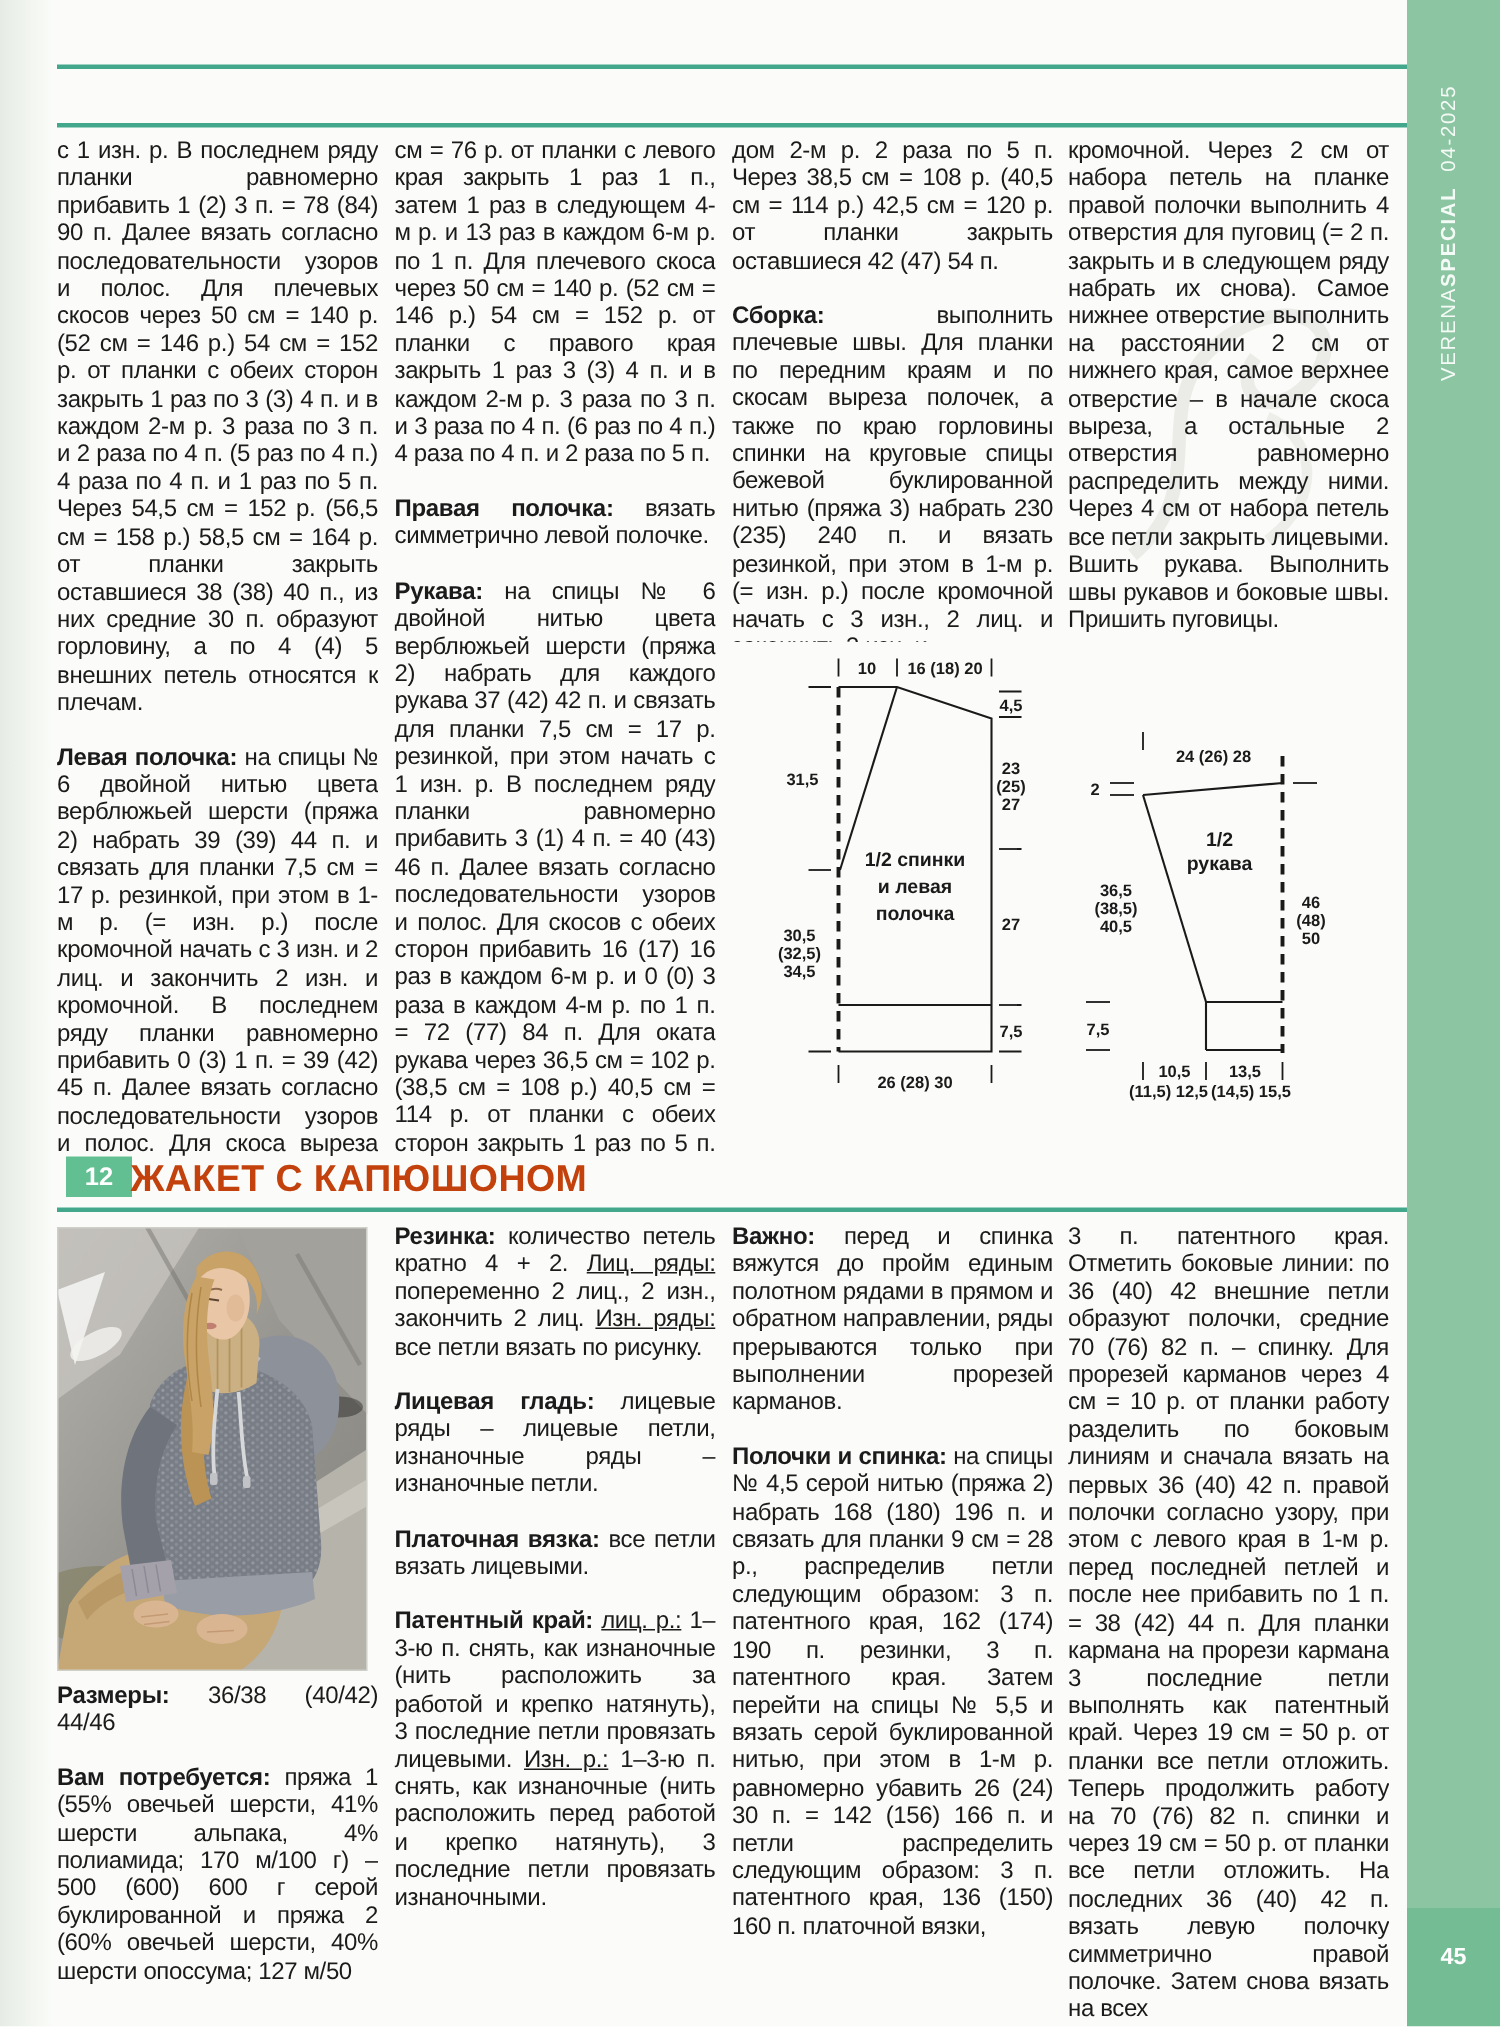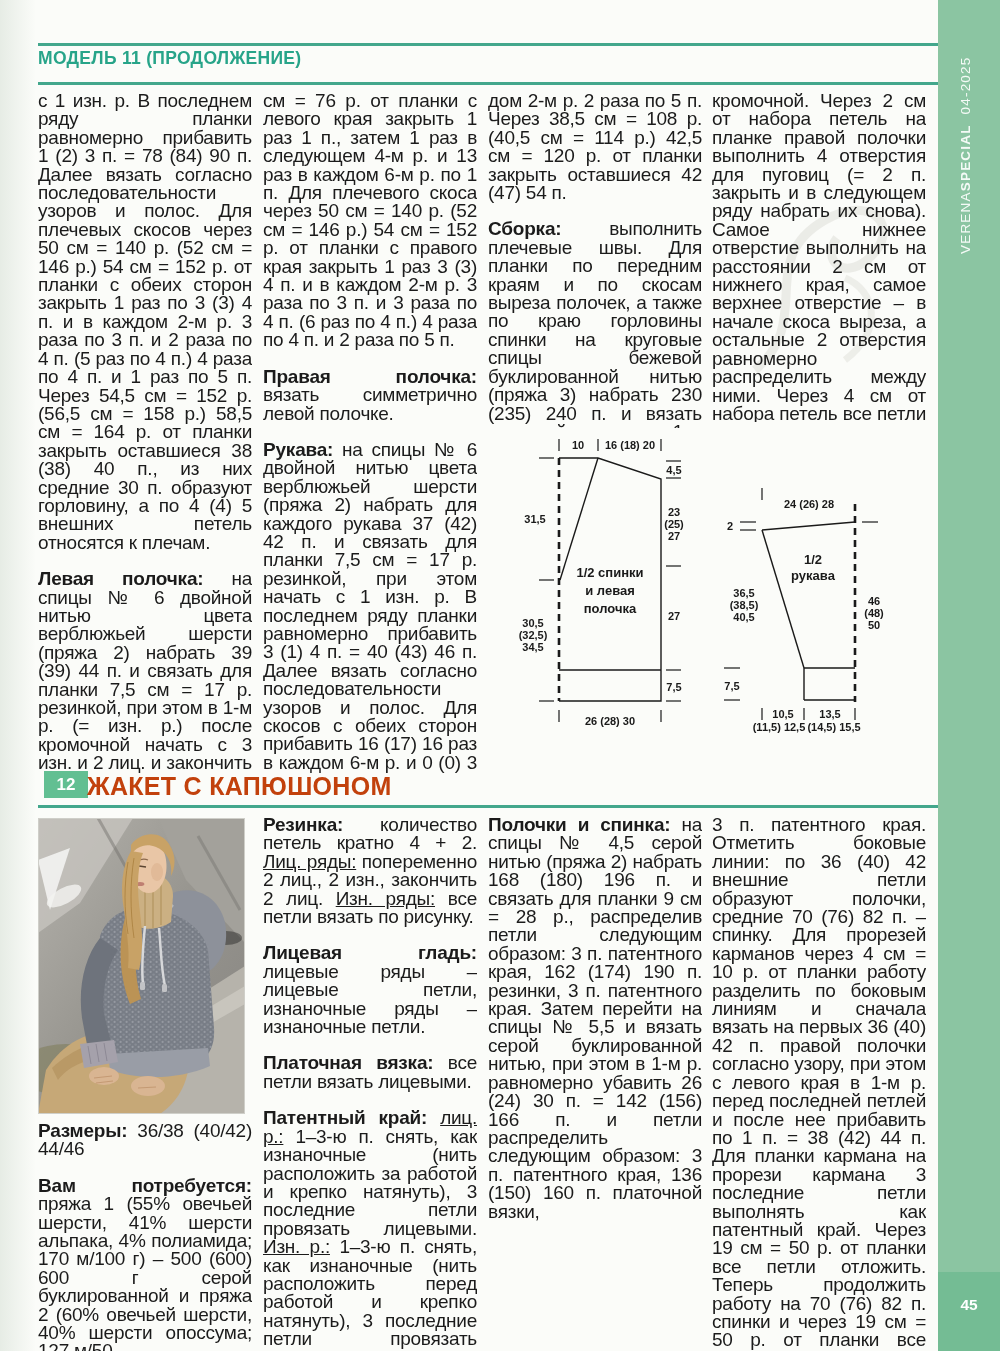--- a/index.html
+++ b/index.html
@@ -10,21 +10,21 @@
   
   .rule{position:absolute;left:38px;width:901px;height:3px;background:#43a78c}
   #rule-top{top:43px}#rule-mid{top:82px}#rule-12{top:805px}
   .m11-title{position:absolute;left:38px;top:48px;margin:0;font-size:17.5px;font-weight:bold;
         color:#27a489;letter-spacing:.3px}
   .badge12{position:absolute;left:44px;top:771px;width:44px;height:27px;background:#62bf92;
         color:#fff;font-size:17px;font-weight:bold;display:flex;align-items:center;justify-content:center}
   .title12{position:absolute;left:87px;top:772px;margin:0;font-size:25px;font-weight:bold;
         color:#c2410c;letter-spacing:.3px}
   
-  .col{position:absolute;width:214px;font-size:19px;line-height:18.4px;letter-spacing:-.25px;
+  .col{position:absolute;width:214px;font-size:16px;line-height:18.4px;letter-spacing:-.25px;
         text-align:justify;overflow:hidden}
   .col p{margin:0 0 18px}
   .col b{letter-spacing:-.2px}
   .m11c{top:92px;height:682px}
   #m11c1{left:38px}#m11c2{left:263px}#m11c3{left:488px;height:336px}#m11c4{left:712px;height:330px}
   .m12c{top:816px;height:535px}
   #m12c2{left:263px}#m12c3{left:488px}#m12c4{left:712px}
   #m12c1{left:38px;top:1122px;height:229px}
   
   .photo{position:absolute;left:38px;top:818px;width:207px;height:296px;overflow:hidden}
@@ -44,21 +44,20 @@
   .pagenum-block span{color:#fff;font-size:15.5px;font-weight:bold}
   .watermark{position:absolute;left:725px;top:110px;pointer-events:none}
 </style>
 </head>
 <body>
 
 <div class="page">
   <div class="edge-shade"></div>
 
   <div class="rule" id="rule-top"></div>
-  <h1 class="m11-title">МОДЕЛЬ 11 (ПРОДОЛЖЕНИЕ)</h1>
   <div class="rule" id="rule-mid"></div>
 
   <div class="col m11c" id="m11c1">
     <p>с 1 изн. р. В последнем ряду планки равномерно прибавить 1 (2) 3 п. = 78 (84) 90 п. Далее вязать согласно последовательности узоров и полос. Для плечевых скосов через 50 см = 140 р. (52 см = 146 р.) 54 см = 152 р. от планки с обеих сторон закрыть 1 раз по 3 (3) 4 п. и в каждом 2-м р. 3 раза по 3 п. и 2 раза по 4 п. (5 раз по 4 п.) 4 раза по 4 п. и 1 раз по 5 п. Через 54,5 см = 152 р. (56,5 см = 158 р.) 58,5 см = 164 р. от планки закрыть оставшиеся 38 (38) 40 п., из них средние 30 п. образуют горловину, а по 4 (4) 5 внешних петель относятся к плечам.</p>
     <p><b>Левая полочка:</b> на спицы № 6 двойной нитью цвета верблюжьей шерсти (пряжа 2) набрать 39 (39) 44 п. и связать для планки 7,5 см = 17 р. резинкой, при этом в 1-м р. (= изн. р.) после кромочной начать с 3 изн. и 2 лиц. и закончить 2 изн. и кромочной. В последнем ряду планки равномерно прибавить 0 (3) 1 п. = 39 (42) 45 п. Далее вязать согласно последовательности узоров и полос. Для скоса выреза через 23 см = 64 р. (25 см = 70 р.) 27</p>
   </div>
   <div class="col m11c" id="m11c2">
     <p>см = 76 р. от планки с левого края закрыть 1 раз 1 п., затем 1 раз в следующем 4-м р. и 13 раз в каждом 6-м р. по 1 п. Для плечевого скоса через 50 см = 140 р. (52 см = 146 р.) 54 см = 152 р. от планки с правого края закрыть 1 раз 3 (3) 4 п. и в каждом 2-м р. 3 раза по 3 п. и 3 раза по 4 п. (6 раз по 4 п.) 4 раза по 4 п. и 2 раза по 5 п.</p>
     <p><b>Правая полочка:</b> вязать симметрично левой полочке.</p>
     <p><b>Рукава:</b> на спицы № 6 двойной нитью цвета верблюжьей шерсти (пряжа 2) набрать для каждого рукава 37 (42) 42 п. и связать для планки 7,5 см = 17 р. резинкой, при этом начать с 1 изн. р. В последнем ряду планки равномерно прибавить 3 (1) 4 п. = 40 (43) 46 п. Далее вязать согласно последовательности узоров и полос. Для скосов с обеих сторон прибавить 16 (17) 16 раз в каждом 6-м р. и 0 (0) 3 раза в каждом 4-м р. по 1 п. = 72 (77) 84 п. Для оката рукава через 36,5 см = 102 р. (38,5 см = 108 р.) 40,5 см = 114 р. от планки с обеих сторон закрыть 1 раз по 5 п. и в каж-</p>
@@ -220,20 +219,21 @@
     <p><b>Размеры:</b> 36/38 (40/42) 44/46</p>
     <p><b>Вам потребуется:</b> пряжа 1 (55% овечьей шерсти, 41% шерсти альпака, 4% полиамида; 170 м/100 г) – 500 (600) 600 г серой буклированной и пряжа 2 (60% овечьей шерсти, 40% шерсти опоссума; 127 м/50</p>
   </div>
   <div class="col m12c" id="m12c2">
     <p><b>Резинка:</b> количество петель кратно 4 + 2. <u>Лиц. ряды:</u> попеременно 2 лиц., 2 изн., закончить 2 лиц. <u>Изн. ряды:</u> все петли вязать по рисунку.</p>
     <p><b>Лицевая гладь:</b> лицевые ряды – лицевые петли, изнаночные ряды – изнаночные петли.</p>
     <p><b>Платочная вязка:</b> все петли вязать лицевыми.</p>
     <p><b>Патентный край:</b> <u>лиц. р.:</u> 1–3-ю п. снять, как изнаночные (нить расположить за работой и крепко натянуть), 3 последние петли провязать лицевыми. <u>Изн. р.:</u> 1–3-ю п. снять, как изнаночные (нить расположить перед работой и крепко натянуть), 3 последние петли провязать изнаночными.</p>
   </div>
   <div class="col m12c" id="m12c3">
+    <p><b>Важно:</b> перед и спинка вяжутся до пройм единым полотном рядами в прямом и обратном направлении, ряды прерываются только при выполнении прорезей карманов.</p>
     <p><b>Полочки и спинка:</b> на спицы № 4,5 серой нитью (пряжа 2) набрать 168 (180) 196 п. и связать для планки 9 см = 28 р., распределив петли следующим образом: 3 п. патентного края, 162 (174) 190 п. резинки, 3 п. патентного края. Затем перейти на спицы № 5,5 и вязать серой буклированной нитью, при этом в 1-м р. равномерно убавить 26 (24) 30 п. = 142 (156) 166 п. и петли распределить следующим образом: 3 п. патентного края, 136 (150) 160 п. платочной вязки,</p>
   </div>
   <div class="col m12c" id="m12c4">
     <p>3 п. патентного края. Отметить боковые линии: по 36 (40) 42 внешние петли образуют полочки, средние 70 (76) 82 п. – спинку. Для прорезей карманов через 4 см = 10 р. от планки работу разделить по боковым линиям и сначала вязать на первых 36 (40) 42 п. правой полочки согласно узору, при этом с левого края в 1-м р. перед последней петлей и после нее прибавить по 1 п. = 38 (42) 44 п. Для планки кармана на прорези кармана 3 последние петли выполнять как патентный край. Через 19 см = 50 р. от планки все петли отложить. Теперь продолжить работу на 70 (76) 82 п. спинки и через 19 см = 50 р. от планки все петли отложить. На последних 36 (40) 42 п. вязать левую полочку симметрично правой полочке. Затем снова вязать на всех</p>
   </div>
 
   <div class="strip">
     <div class="vtext">
       <span>VERENA</span><span class="vbold">SPECIAL</span>&nbsp;&nbsp;<span>04-2025</span>
     </div>

